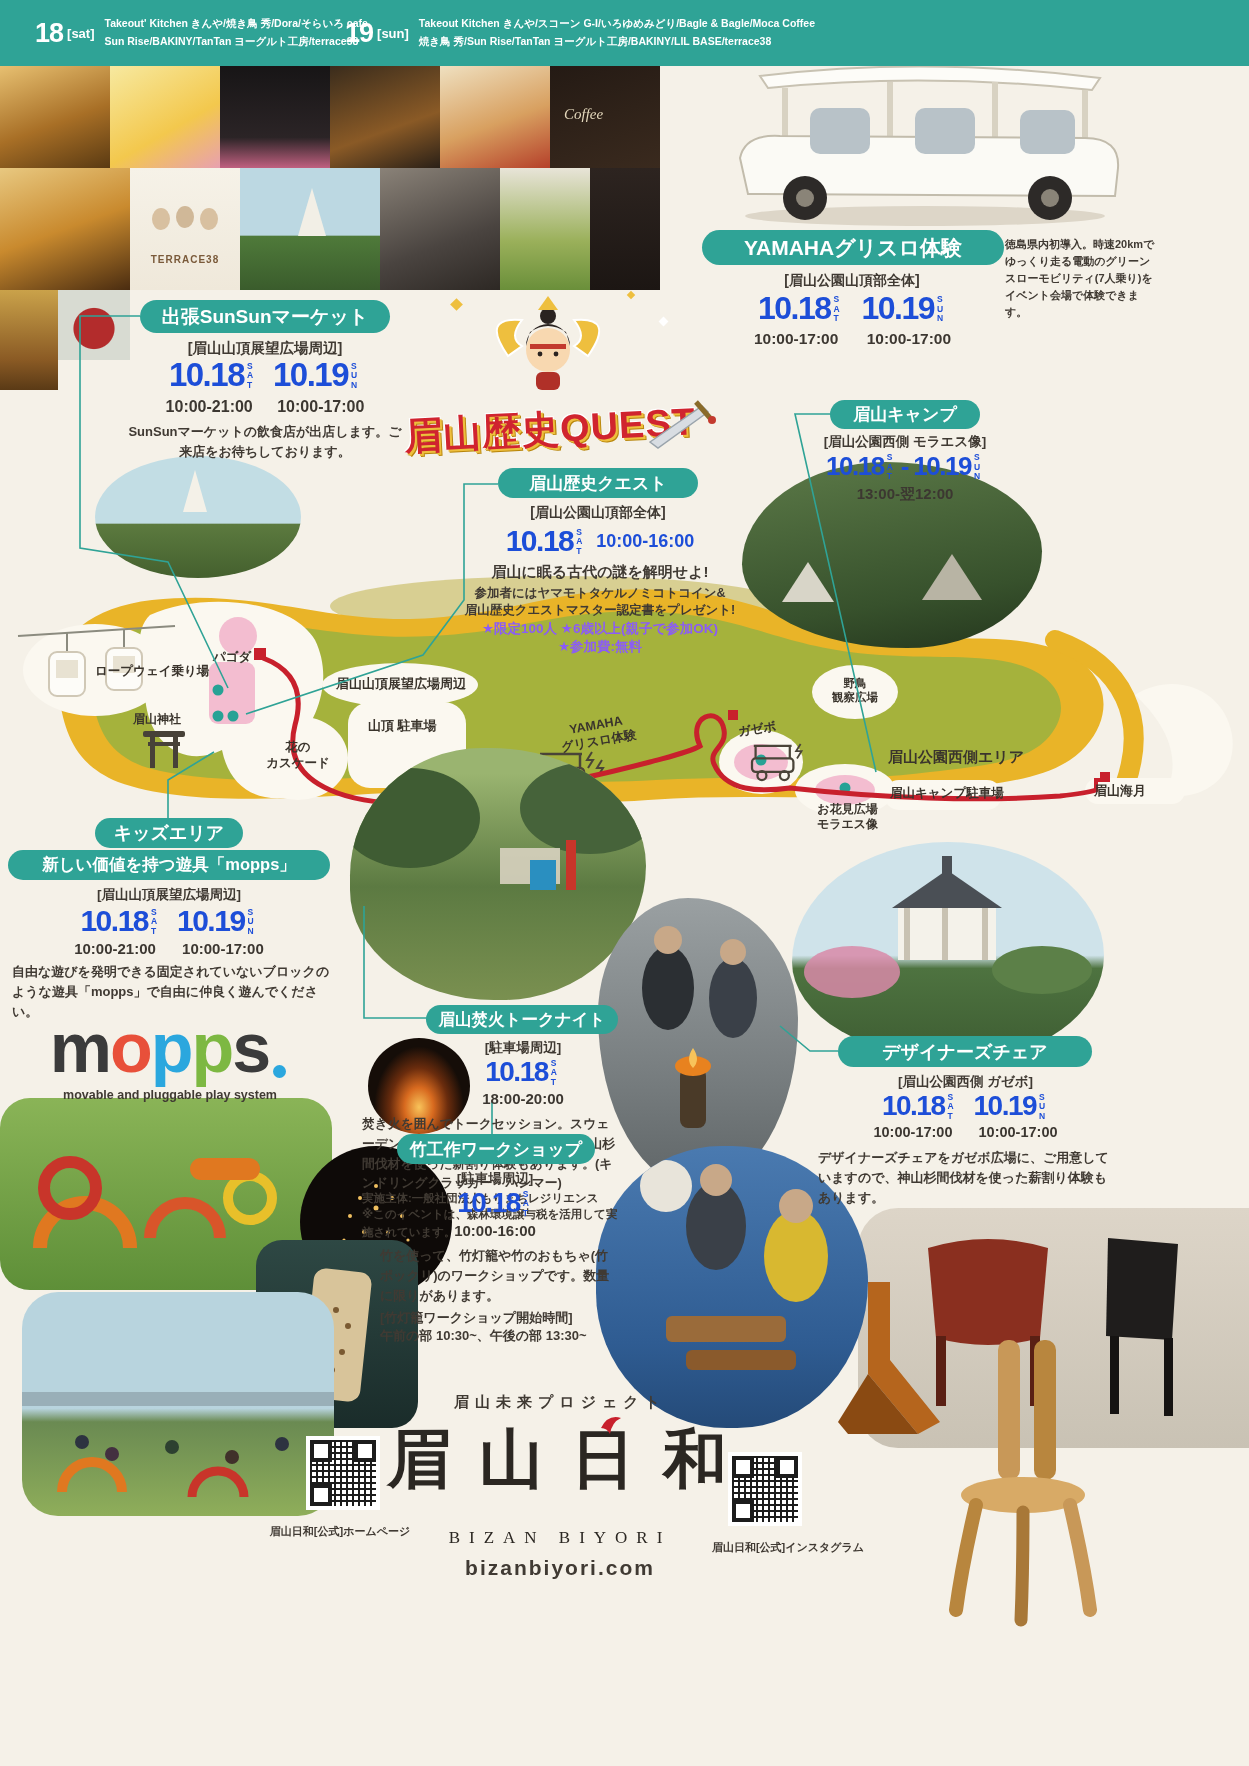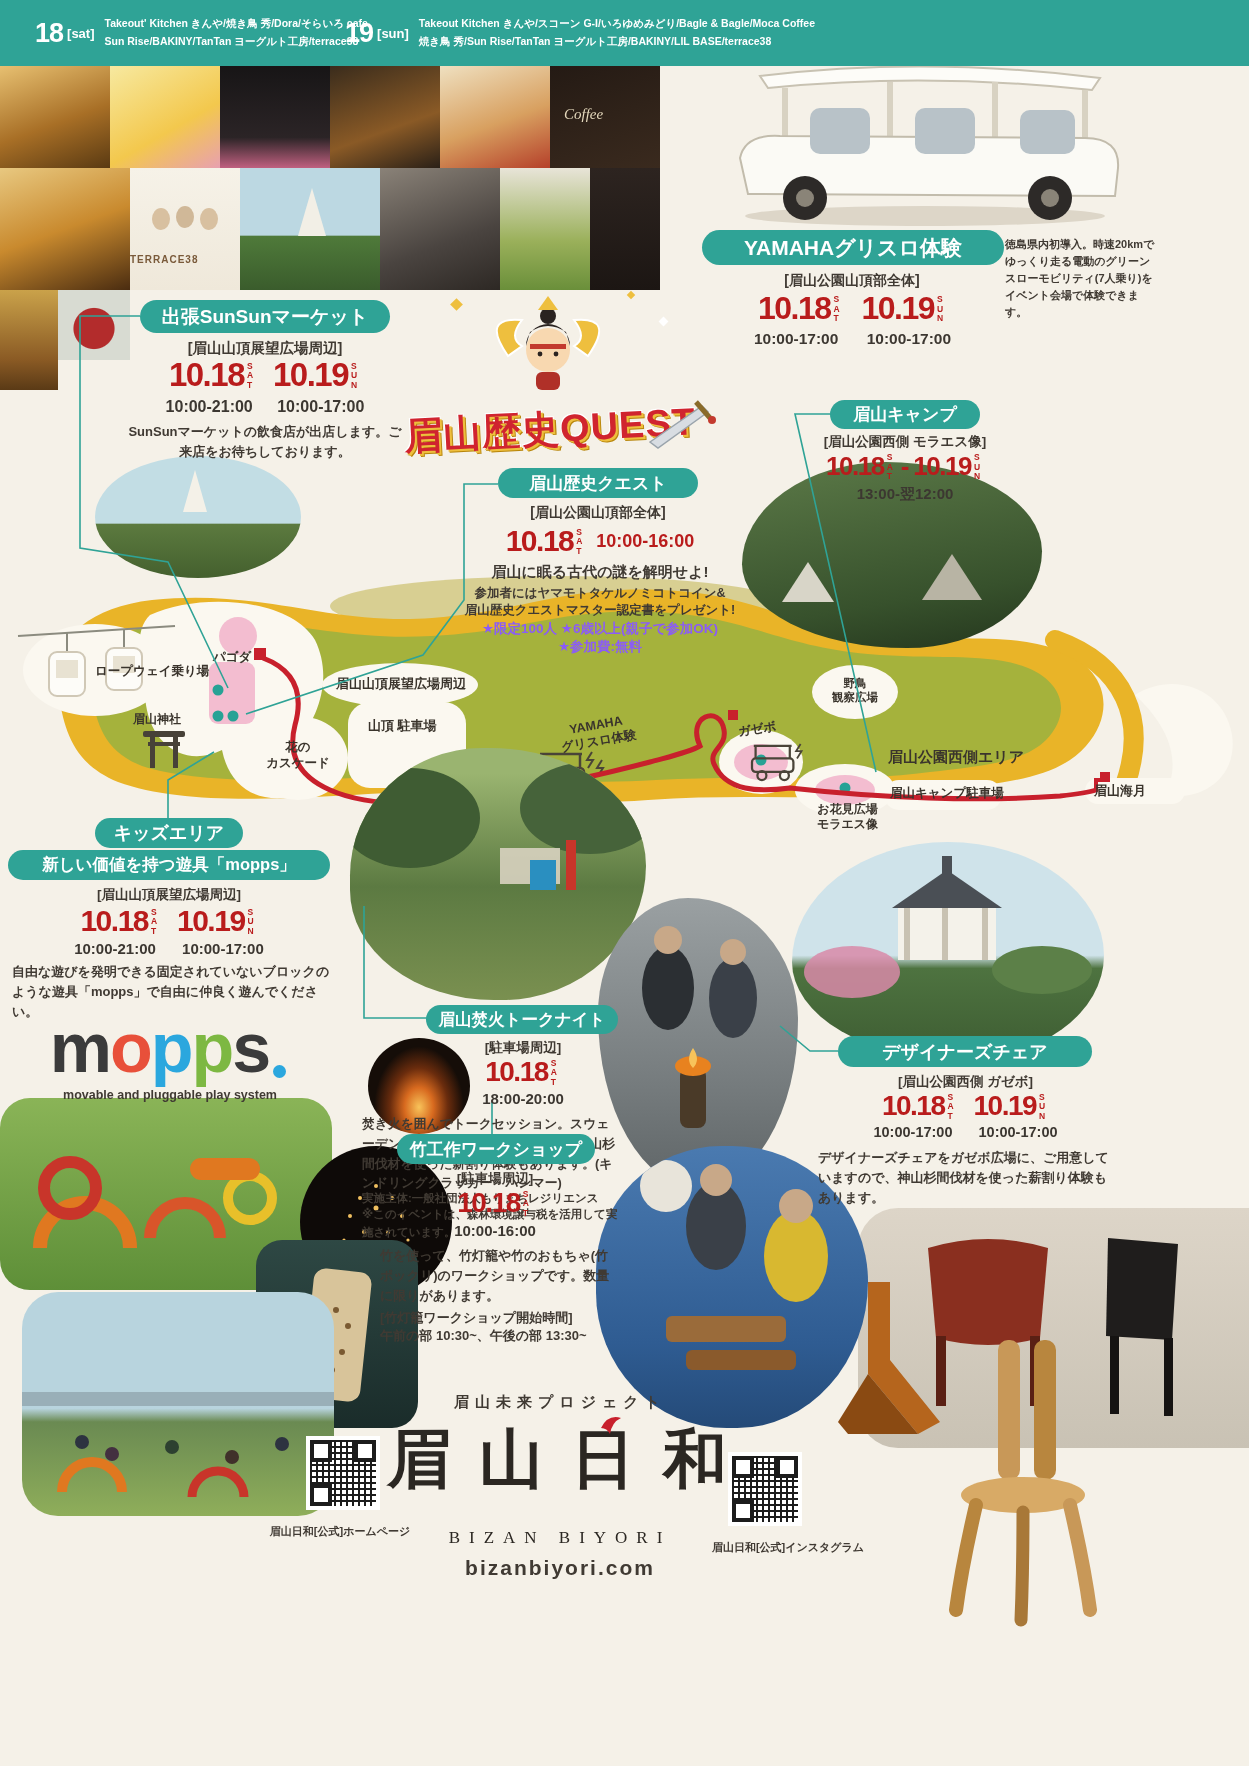--- a/index.html
+++ b/index.html
@@ -10,21 +10,21 @@
   .hdr{position:absolute;left:0;top:0;width:1249px;height:66px;background:#2fa396;z-index:6;}
   .hdr-grp{position:absolute;top:0;height:66px;display:flex;align-items:center;gap:10px;color:#fff;}
   .hdr-num{font-size:27px;font-weight:800;letter-spacing:-1px;}
   .hdr-tag{font-size:13px;font-weight:700;margin-left:-6px;}
   .hdr-lines{font-size:10.5px;font-weight:700;line-height:1.7;}
   
   .pill{position:absolute;background:#2fa396;color:#fff;border-radius:999px;display:flex;
         align-items:center;justify-content:center;font-weight:800;z-index:6;white-space:nowrap;}
   .loc{position:absolute;font-weight:800;text-align:center;color:#403a33;z-index:6;white-space:nowrap;}
   .daterow{position:absolute;display:flex;align-items:center;justify-content:center;
-           font-weight:800;color:#b91c1c;z-index:6;}
+           font-weight:800;color:#1d4ed8;z-index:6;}
   .bd{letter-spacing:-1.5px;}
   .dv{display:inline-block;width:10px;font-size:8.5px;font-weight:700;line-height:1.12;
       word-break:break-all;margin-left:3px;letter-spacing:0;transform:translateY(1px);}
   .times{position:absolute;font-weight:800;color:#3c3731;text-align:center;z-index:6;white-space:nowrap;}
   .desc{position:absolute;font-weight:700;color:#403a33;line-height:1.55;z-index:6;}
   .red{color:#8b5cf6;}
   .ctr{text-align:center;}
   .ph{position:absolute;overflow:hidden;z-index:2;}
   .maplabel{position:absolute;font-weight:800;color:#3a342c;white-space:pre-line;line-height:1.25;z-index:3;}
   
@@ -72,21 +72,21 @@
   <div class="ph" style="left:0;top:66px;width:110px;height:102px;background:linear-gradient(160deg,#e7c071,#a86f26 55%,#5a3a12);"></div>
   <div class="ph" style="left:110px;top:66px;width:110px;height:102px;background:linear-gradient(150deg,#f7e9a0,#f3c84d 60%,#e8a0b0);"></div>
   <div class="ph" style="left:220px;top:66px;width:110px;height:102px;background:linear-gradient(180deg,#171516,#2b2426 70%,#c06080);"></div>
   <div class="ph" style="left:330px;top:66px;width:110px;height:102px;background:linear-gradient(160deg,#3a2c1c,#8a5a26 60%,#2a2017);"></div>
   <div class="ph" style="left:440px;top:66px;width:110px;height:102px;background:linear-gradient(160deg,#efe0c0,#d8a060 55%,#b5402a);"></div>
   <div class="ph" style="left:550px;top:66px;width:110px;height:102px;background:linear-gradient(160deg,#241a14,#3a2a1e);">
     <span class="serif" style="position:absolute;left:14px;top:40px;font-style:italic;font-size:15px;color:#e5d9bd;">Coffee</span>
   </div>
   <div class="ph" style="left:0;top:168px;width:130px;height:122px;background:linear-gradient(160deg,#e8c880,#c98a2e 50%,#4a2c10);"></div>
   <div class="ph" style="left:130px;top:168px;width:110px;height:122px;background:linear-gradient(180deg,#f6f2e8,#efe8da);">
-    <span style="position:absolute;left:0;width:110px;top:86px;font-size:10px;font-weight:800;color:#7a5a3a;letter-spacing:1px;">TERRACE38</span>
+    <span style="position:absolute;left:0;width:110px;top:86px;text-align:center;font-size:10px;font-weight:800;color:#7a5a3a;letter-spacing:1px;">TERRACE38</span>
     <span style="position:absolute;left:22px;top:40px;width:18px;height:22px;border-radius:50%;background:#d8c0a0;"></span>
     <span style="position:absolute;left:46px;top:38px;width:18px;height:22px;border-radius:50%;background:#d0b898;"></span>
     <span style="position:absolute;left:70px;top:40px;width:18px;height:22px;border-radius:50%;background:#d8c0a0;"></span>
   </div>
   <div class="ph" style="left:240px;top:168px;width:140px;height:122px;background:linear-gradient(180deg,#bcd8e2 55%,#4f7a3a 56%,#3a5c2c);">
     <span style="position:absolute;left:58px;top:20px;width:0;height:0;border-left:14px solid transparent;border-right:14px solid transparent;border-bottom:48px solid #f2efe6;"></span>
   </div>
   <div class="ph" style="left:380px;top:168px;width:120px;height:122px;background:linear-gradient(160deg,#8a8278,#4a4440 60%,#2d2824);"></div>
   <div class="ph" style="left:500px;top:168px;width:90px;height:122px;background:linear-gradient(180deg,#e8e4d8,#9ab05a 60%,#6a8f3a);"></div>
   <div class="ph" style="left:590px;top:168px;width:70px;height:122px;background:linear-gradient(180deg,#2d2420,#1c1613);"></div>

